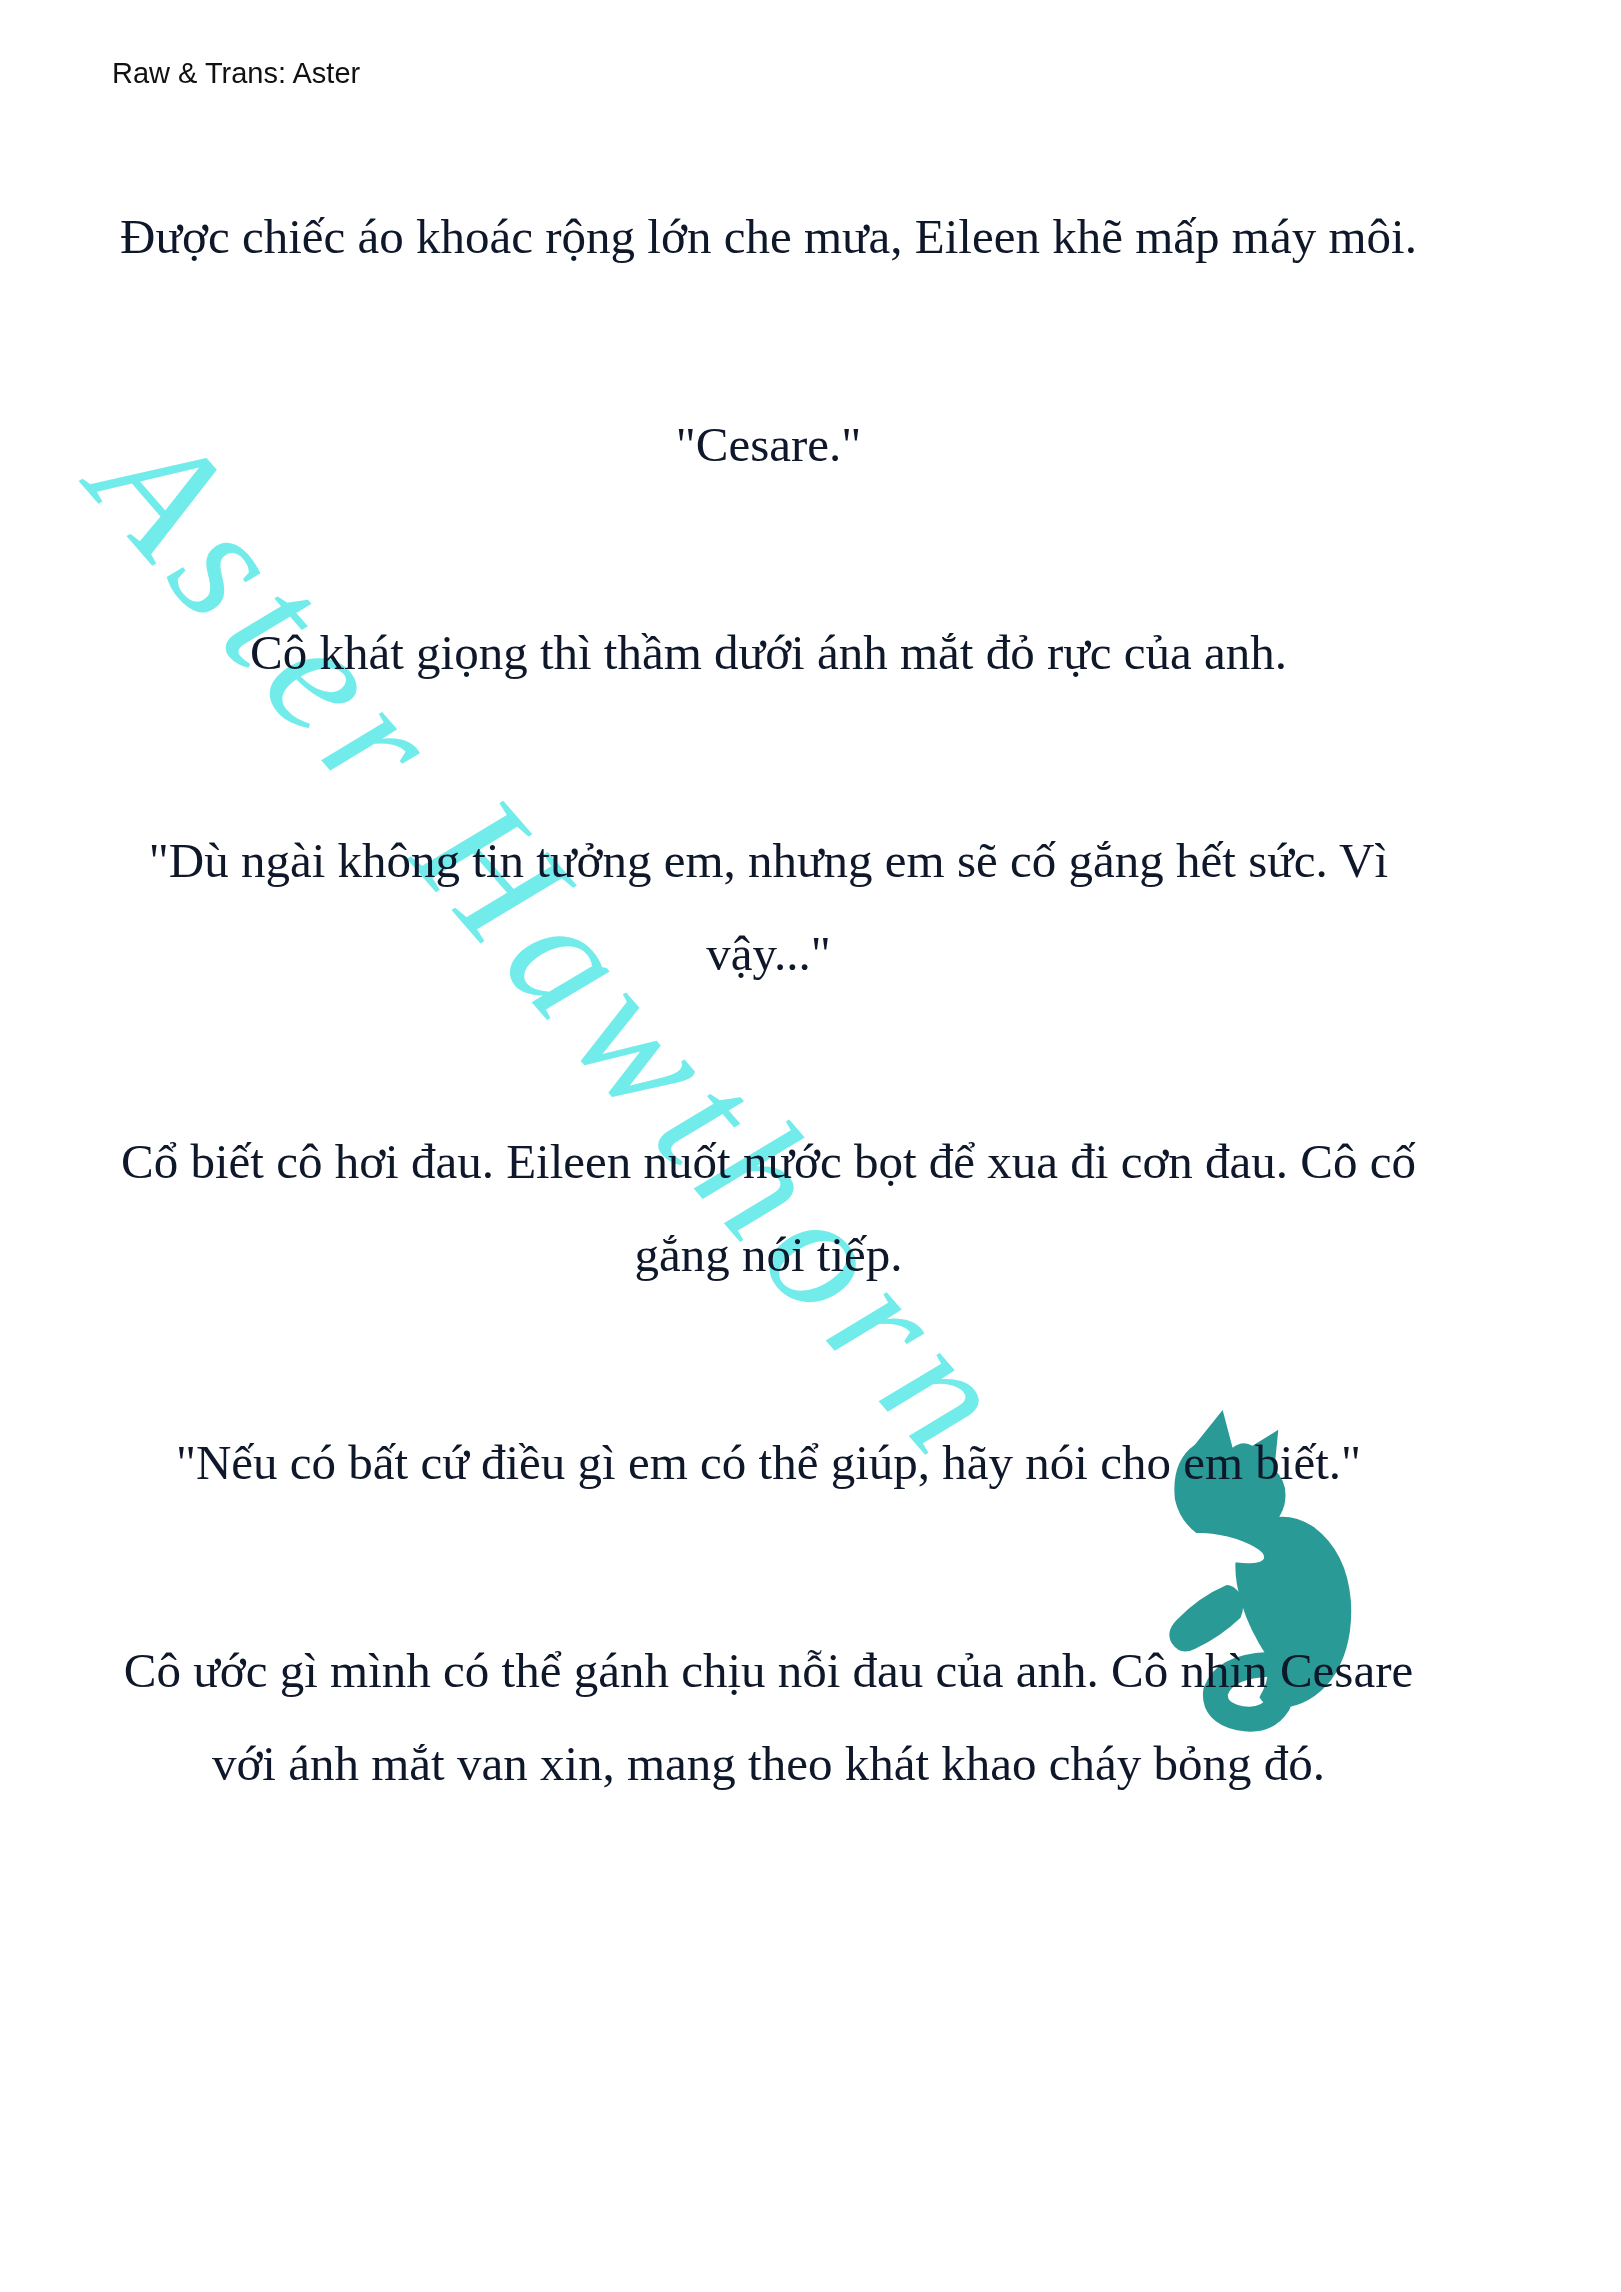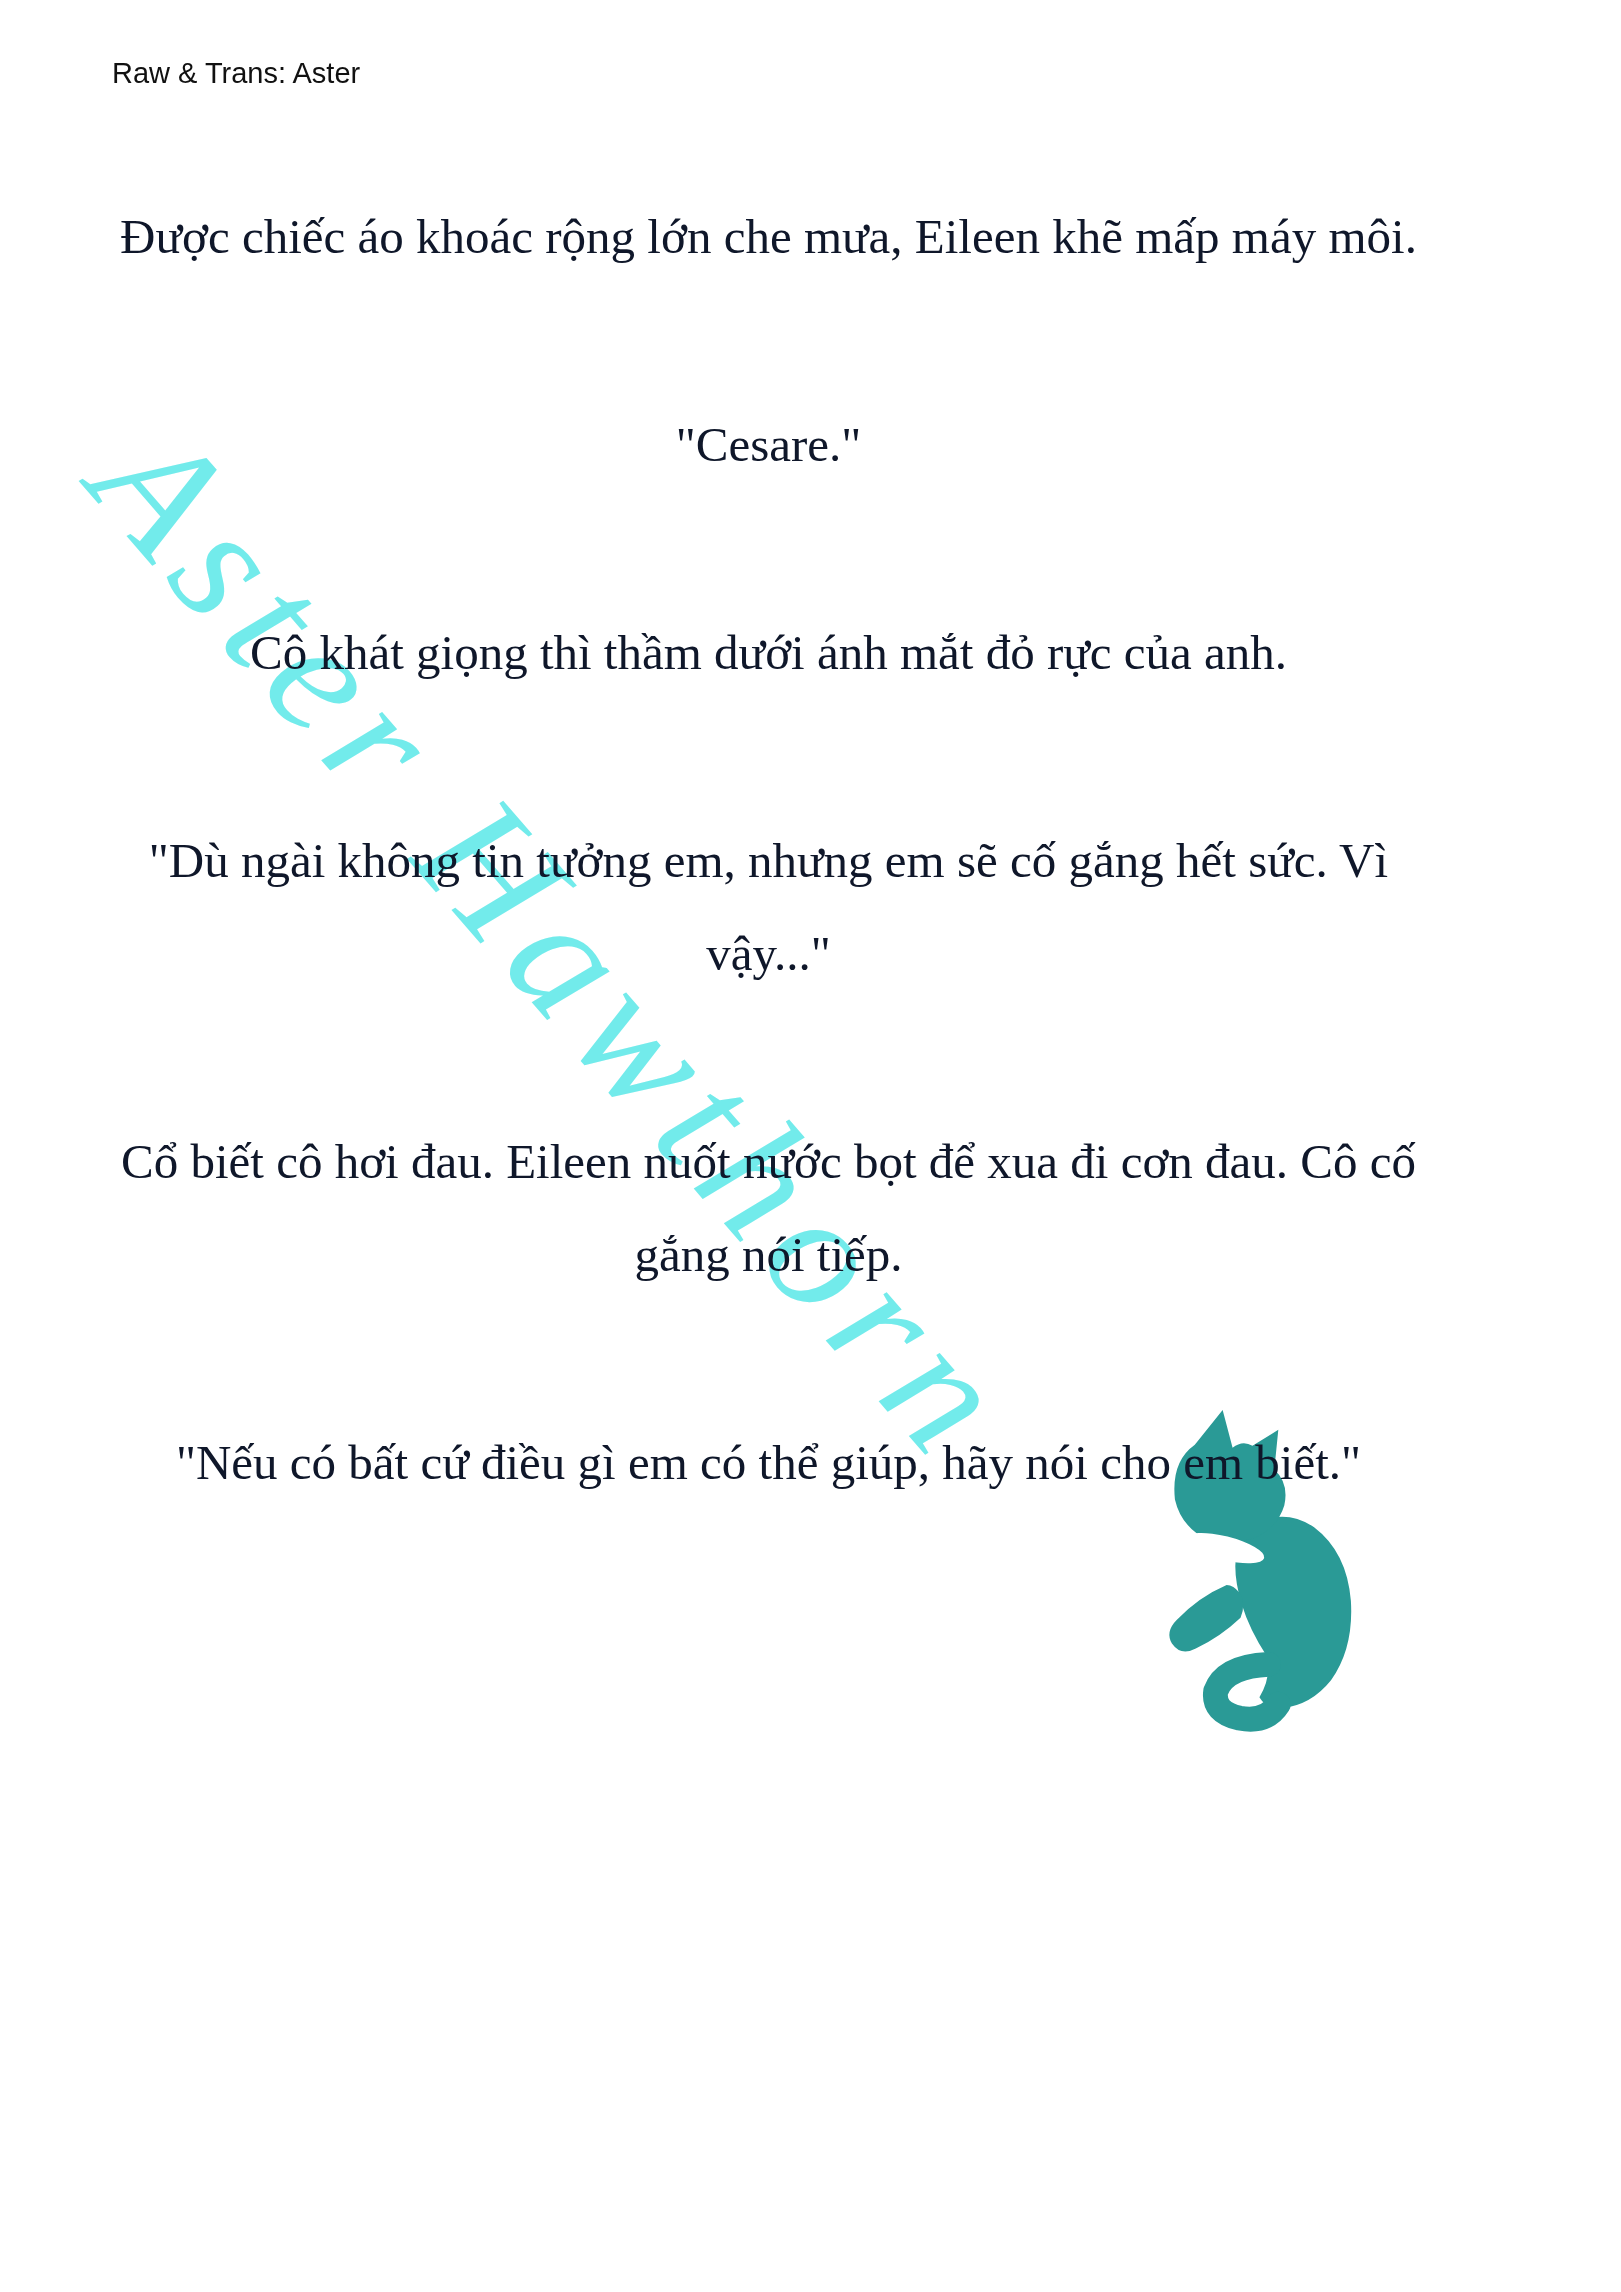--- a/index.html
+++ b/index.html
@@ -91,16 +91,17 @@
 
   <div class="content">
     <div class="credit">Raw &amp; Trans: Aster</div>
 
     <p>Được chiếc áo khoác rộng lớn che mưa, Eileen khẽ mấp máy môi.</p>
     <p>"Cesare."</p>
     <p>Cô khát giọng thì thầm dưới ánh mắt đỏ rực của anh.</p>
     <p>"Dù ngài không tin tưởng em, nhưng em sẽ cố gắng hết sức. Vì vậy..."</p>
     <p>Cổ biết cô hơi đau. Eileen nuốt nước bọt để xua đi cơn đau. Cô cố gắng nói tiếp.</p>
     <p>"Nếu có bất cứ điều gì em có thể giúp, hãy nói cho em biết."</p>
+    <p>Cô ước gì mình có thể gánh chịu nỗi đau của anh. Cô nhìn Cesare với ánh mắt van xin, mang theo khát khao cháy bỏng đó.</p>
   </div>
 
 </div>
 
 
 </body></html>

